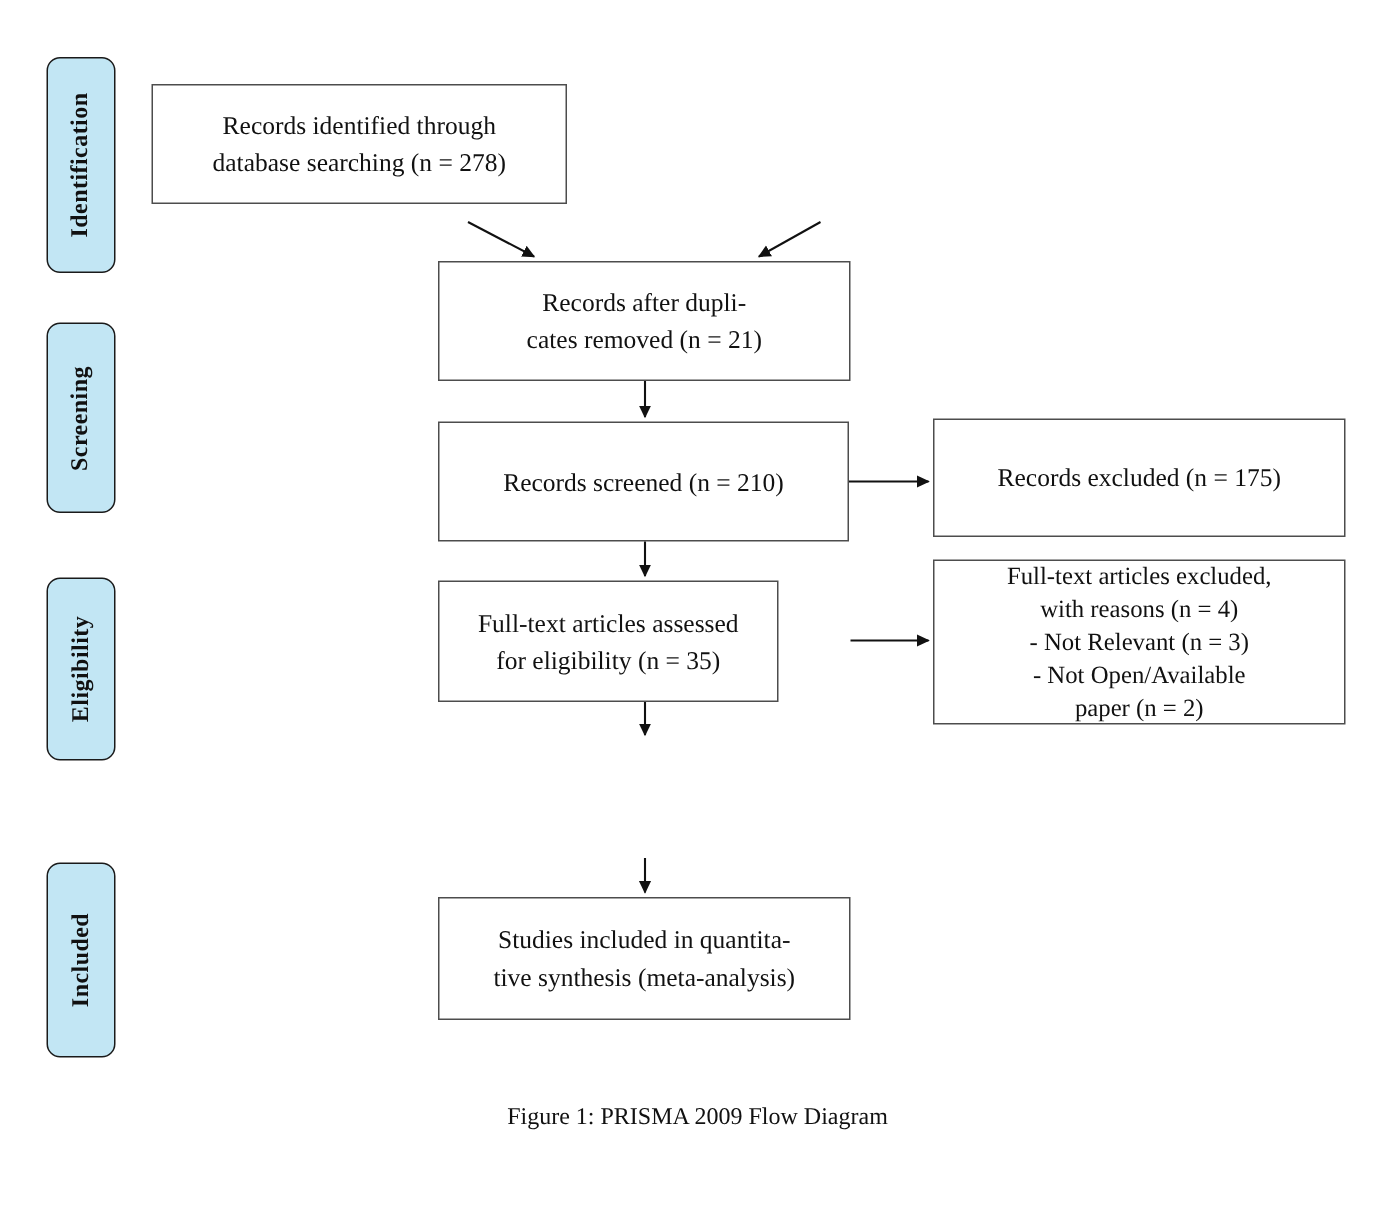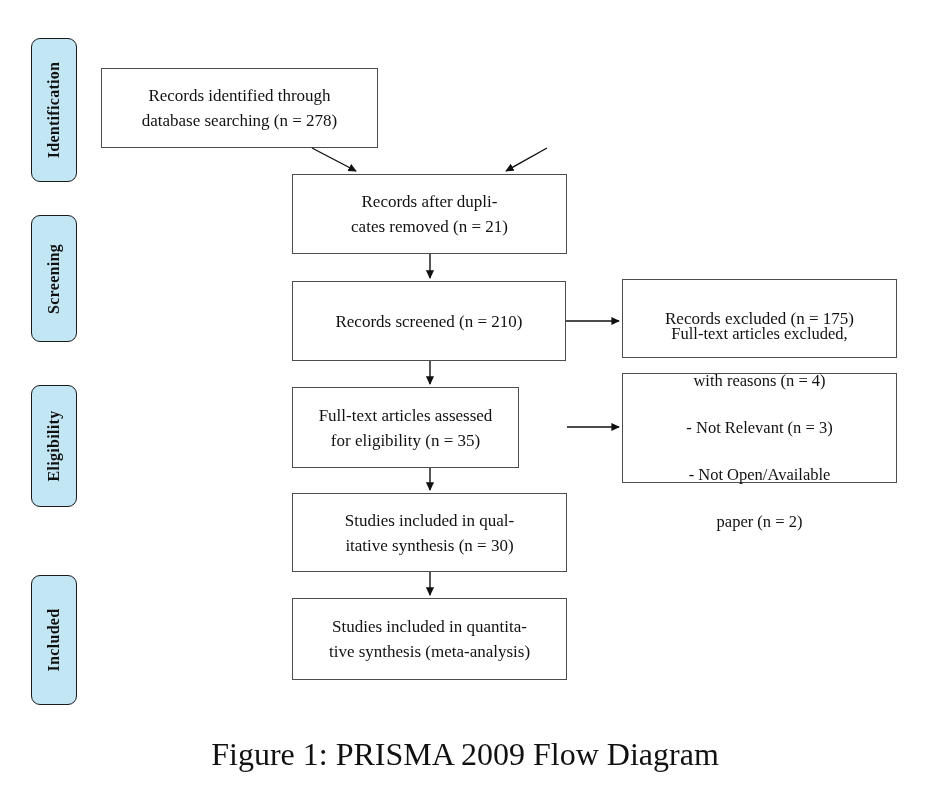--- a/index.html
+++ b/index.html
@@ -21,21 +21,20 @@
     flex-direction: column;
     justify-content: center;
     align-items: center;
     text-align: center;
     font-size: 17px;
     line-height: 25px;
   }
   .flow-box.tight {
     font-size: 16.5px;
     line-height: 22px;
-    gap: 25px;
   }
   .phase-box {
     position: absolute;
     background: var(--phase-fill, #c2e6f4);
     border: 1.6px solid var(--phase-border, #1a1a1a);
     border-radius: 9px;
     display: flex;
     align-items: center;
     justify-content: center;
   }
@@ -53,21 +52,21 @@
     left: 0; top: 0;
     width: 930px; height: 804px;
     pointer-events: none;
   }
   .caption {
     position: absolute;
     left: 0;
     top: 736px;
     width: 100%;
     text-align: center;
-    font-size: 32px;
+    font-size: 16px;
     color: #111111;
   }
 </style>
 </head>
 <body>
 
 <div class="canvas">
 
   <div class="phase-box" style="left:31px; top:38px; width:46px; height:144px">
     <span class="vtext">Identification</span>
@@ -75,21 +74,21 @@
   <div class="phase-box" style="left:31px; top:215px; width:46px; height:127px">
     <span class="vtext">Screening</span>
   </div>
   <div class="phase-box" style="left:31px; top:385px; width:46px; height:122px">
     <span class="vtext">Eligibility</span>
   </div>
   <div class="phase-box" style="left:31px; top:575px; width:46px; height:130px">
     <span class="vtext">Included</span>
   </div>
 
-  <div class="flow-box" style="left:101px; top:68px; width:277px; height:80px">
+  <div class="flow-box" style="left:101px; top:56px; width:277px; height:80px">
     <div>Records identified through</div>
     <div>database searching (n = 278)</div>
   </div>
 
 
   <div class="flow-box" style="left:292px; top:174px; width:275px; height:80px">
     <div>Records after dupli-</div>
     <div>cates removed (n = 21)</div>
   </div>
 
@@ -107,24 +106,20 @@
   </div>
 
   <div class="flow-box tight" style="left:622px; top:373px; width:275px; height:110px">
     <div>Full-text articles excluded,</div>
     <div>with reasons (n = 4)</div>
     <div>- Not Relevant (n = 3)</div>
     <div>- Not Open/Available</div>
     <div>paper (n = 2)</div>
   </div>
 
-  <div class="flow-box" style="left:292px; top:493px; width:275px; height:79px">
-    <div>Studies included in qual-</div>
-    <div>itative synthesis (n = 30)</div>
-  </div>
 
   <div class="flow-box" style="left:292px; top:598px; width:275px; height:82px">
     <div>Studies included in quantita-</div>
     <div>tive synthesis (meta-analysis)</div>
   </div>
 
   <svg class="arrow-layer" width="930" height="804" viewBox="0 0 930 804" xmlns="http://www.w3.org/2000/svg">
     <defs>
       <marker id="ah" viewBox="0 0 10 10" refX="8.5" refY="5" markerWidth="9" markerHeight="9" markerUnits="userSpaceOnUse" orient="auto-start-reverse">
         <path d="M0,0.5 L9.5,5 L0,9.5 z" fill="#111111"></path>

